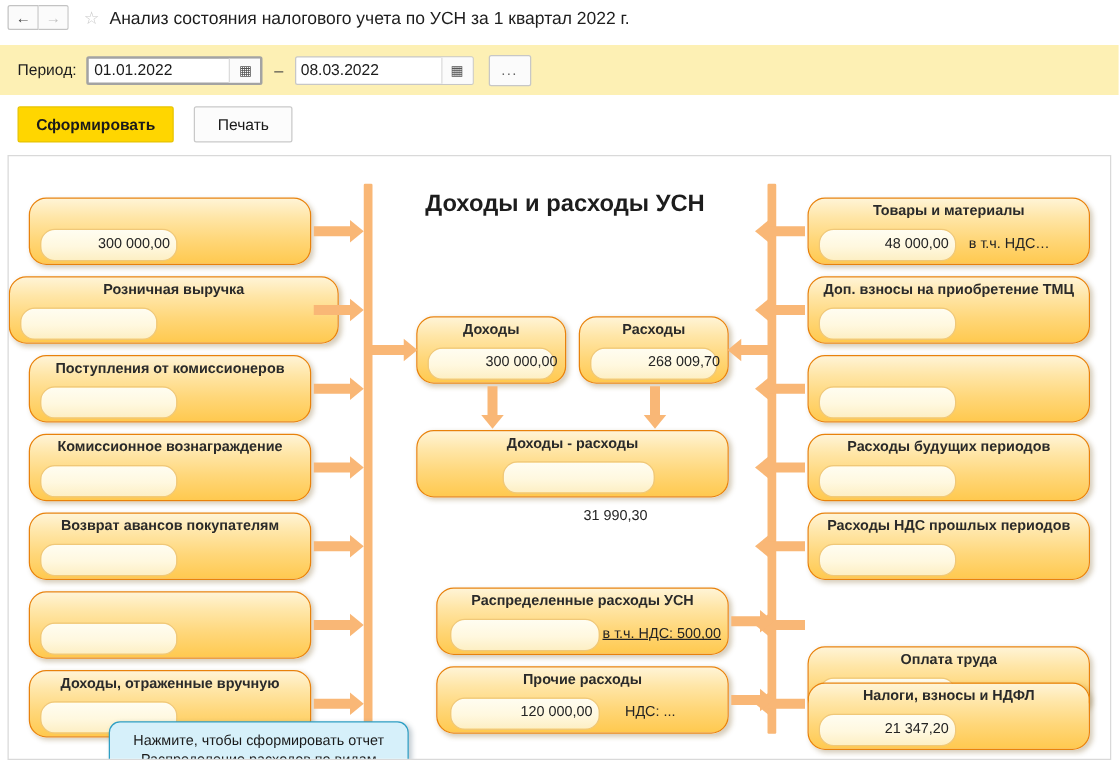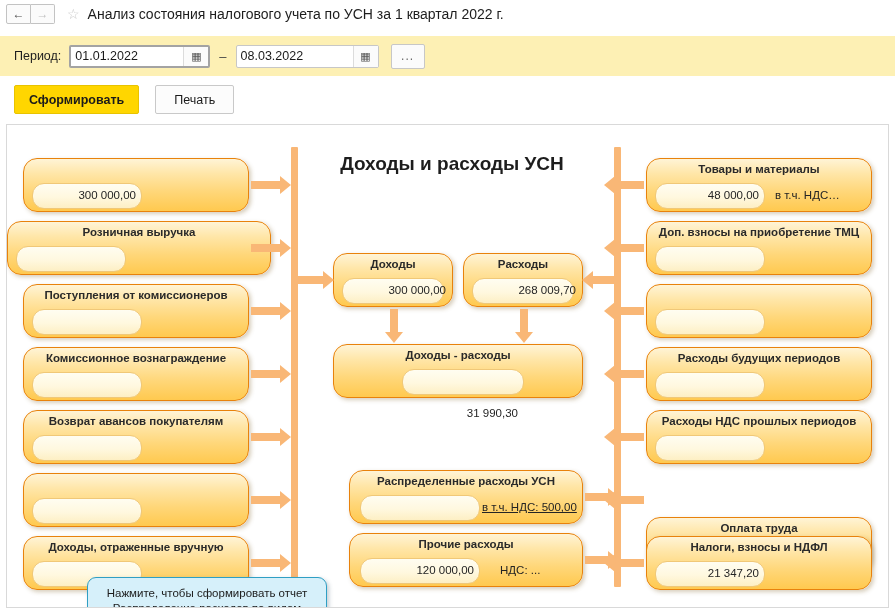--- a/index.html
+++ b/index.html
@@ -282,21 +282,21 @@
         </div>
         <div class="card" style="left: 639px; top: 348px; width: 226px; height: 54px; margin-top: 44px;">
           <div class="ctitle">Оплата труда</div>
           <div class="cfield" style="width: 108px;"></div>
           <div class="cval" style="width: 104px;">32 262,50</div>
         </div>
         <div class="arrow-l" style="left: 597px; top: 366px; width: 40px; height: 18px;">
           <div class="head"></div>
           <div class="shaft" style="left:10px;width:30px;"></div>
         </div>
-        <div class="card" style="left: 639px; top: 411px; width: 226px; height: 54px;">
+        <div class="card" style="left: 639px; top: 421px; width: 226px; height: 54px;">
           <div class="ctitle">Налоги, взносы и НДФЛ</div>
           <div class="cfield" style="width: 108px;"></div>
           <div class="cval" style="width: 104px;">21 347,20</div>
         </div>
         <div class="arrow-l" style="left: 597px; top: 429px; width: 40px; height: 18px;">
           <div class="head"></div>
           <div class="shaft" style="left:10px;width:30px;"></div>
         </div>
       </div>
 

